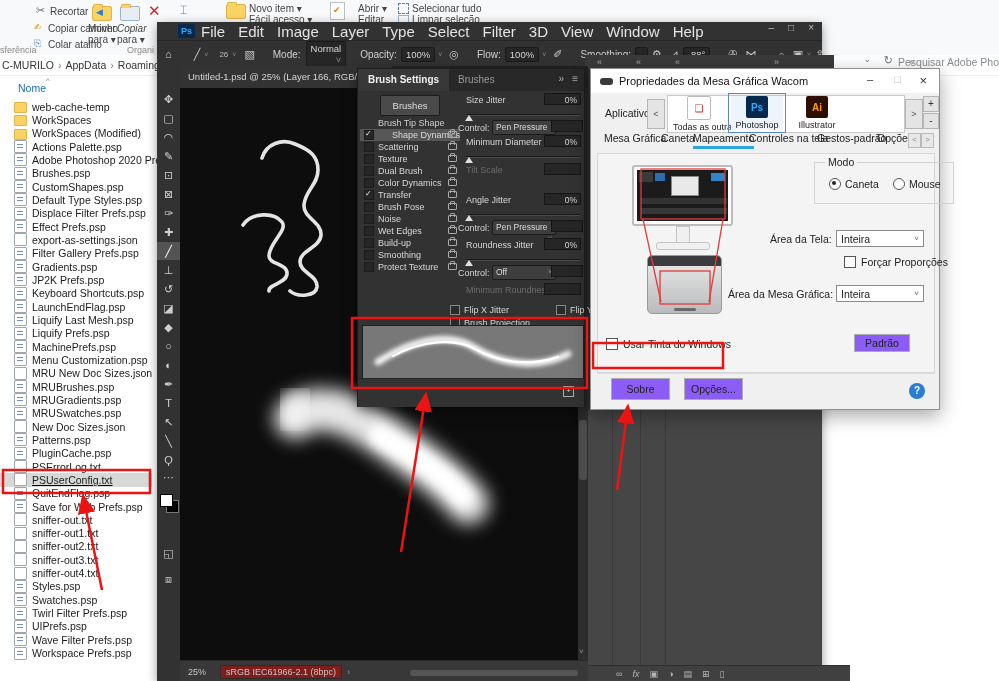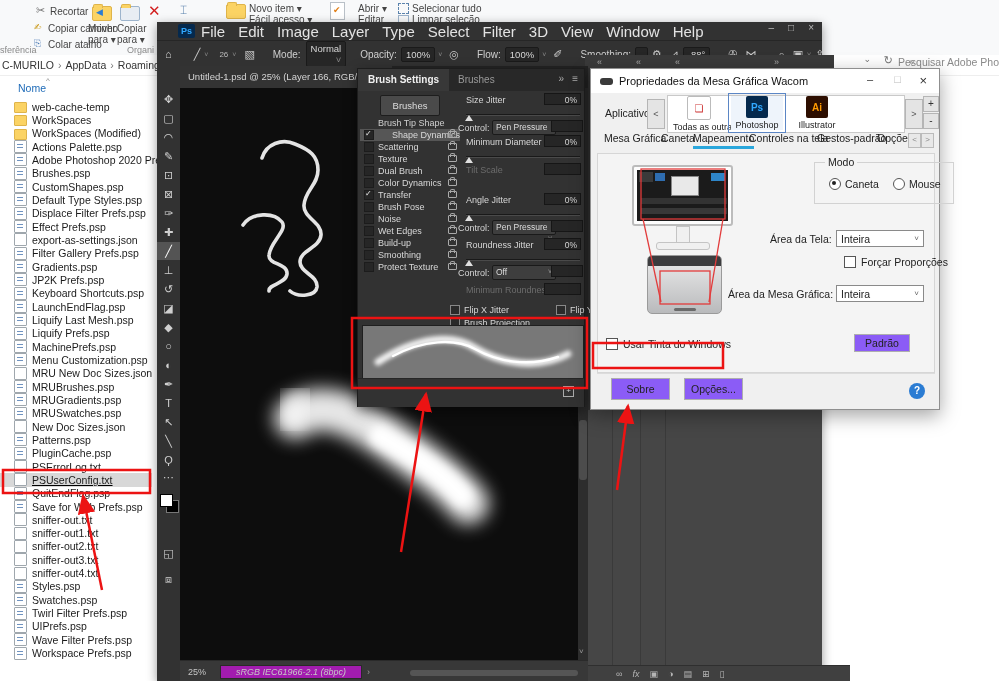--- a/index.html
+++ b/index.html
@@ -139,21 +139,21 @@
     <span class="rlabel" style="left:48px;top:23px;">Copiar caminho</span>
     <span class="ricon" style="left:34px;top:38px;font-size:9px;color:#4a7ab5;">⎘</span>
     <span class="rlabel" style="left:48px;top:39px;">Colar atalho</span>
     <span class="rgroup" style="left:0px;top:45px;">sferência</span>
 
     <span class="folder-ic" style="left:92px;top:6px;"></span>
     <span style="position:absolute;left:96px;top:7px;color:#2b7cd3;font-size:9px;">◀</span>
     <span class="rlabel" style="left:88px;top:23px;">Mover</span>
     <span class="rlabel" style="left:88px;top:34px;">para ▾</span>
     <span class="folder-ic" style="left:120px;top:6px;background:#e8edf3;border-color:#9db4cc;"></span>
-    <span class="rlabel" style="left:117px;top:23px;">Copiar</span>
+    <span class="rlabel" style="left:117px;top:23px;font-style:italic;">Copiar</span>
     <span class="rlabel" style="left:117px;top:34px;">para ▾</span>
     <span class="rgroup" style="left:127px;top:45px;">Organi</span>
 
     <span style="position:absolute;left:148px;top:2px;color:#d21e1e;font-size:15px;font-weight:bold;">✕</span>
     <span style="position:absolute;left:180px;top:3px;color:#5b83ad;font-size:12px;">⌶</span>
     <span class="folder-ic" style="left:226px;top:4px;"></span>
     <span class="rlabel" style="left:249px;top:3px;">Novo item ▾</span>
     <span class="rlabel" style="left:249px;top:14px;">Fácil acesso ▾</span>
     <span style="position:absolute;left:330px;top:2px;width:13px;height:16px;background:#fff;border:1px solid #b9c0c7;"></span>
     <span style="position:absolute;left:333px;top:5px;color:#e07c12;font-size:9px;">✔</span>
@@ -478,21 +478,21 @@
     </svg>
   </div>
 
   <div class="vscroll">
     <div class="vthumb"></div>
     <div class="varr">˅</div>
   </div>
 
   <div class="statusbar">
     <span style="margin-left:8px;">25%</span>
-    <span style="margin-left:14px;border:1px solid #2a2a2a;background:#a21caf;padding:1px 15px;white-space:nowrap;font-style:italic;"><span>sRGB IEC61966-2.1 (8bpc)</span></span>
+    <span style="margin-left:14px;border:1px solid #2a2a2a;background:#7f1d1d;padding:1px 5px;white-space:nowrap;"><span>sRGB IEC61966-2.1 (8bpc)</span></span>
     <span style="margin-left:5px;color:#999;">›</span>
     <span class="hthumb"></span>
   </div>
 
   <div class="dock">
     <div class="vline" style="left:24px;"></div>
     <div class="vline" style="left:52px;"></div>
     <div class="vline" style="left:77px;"></div>
     <div class="layericons">
       <span>∞</span>

